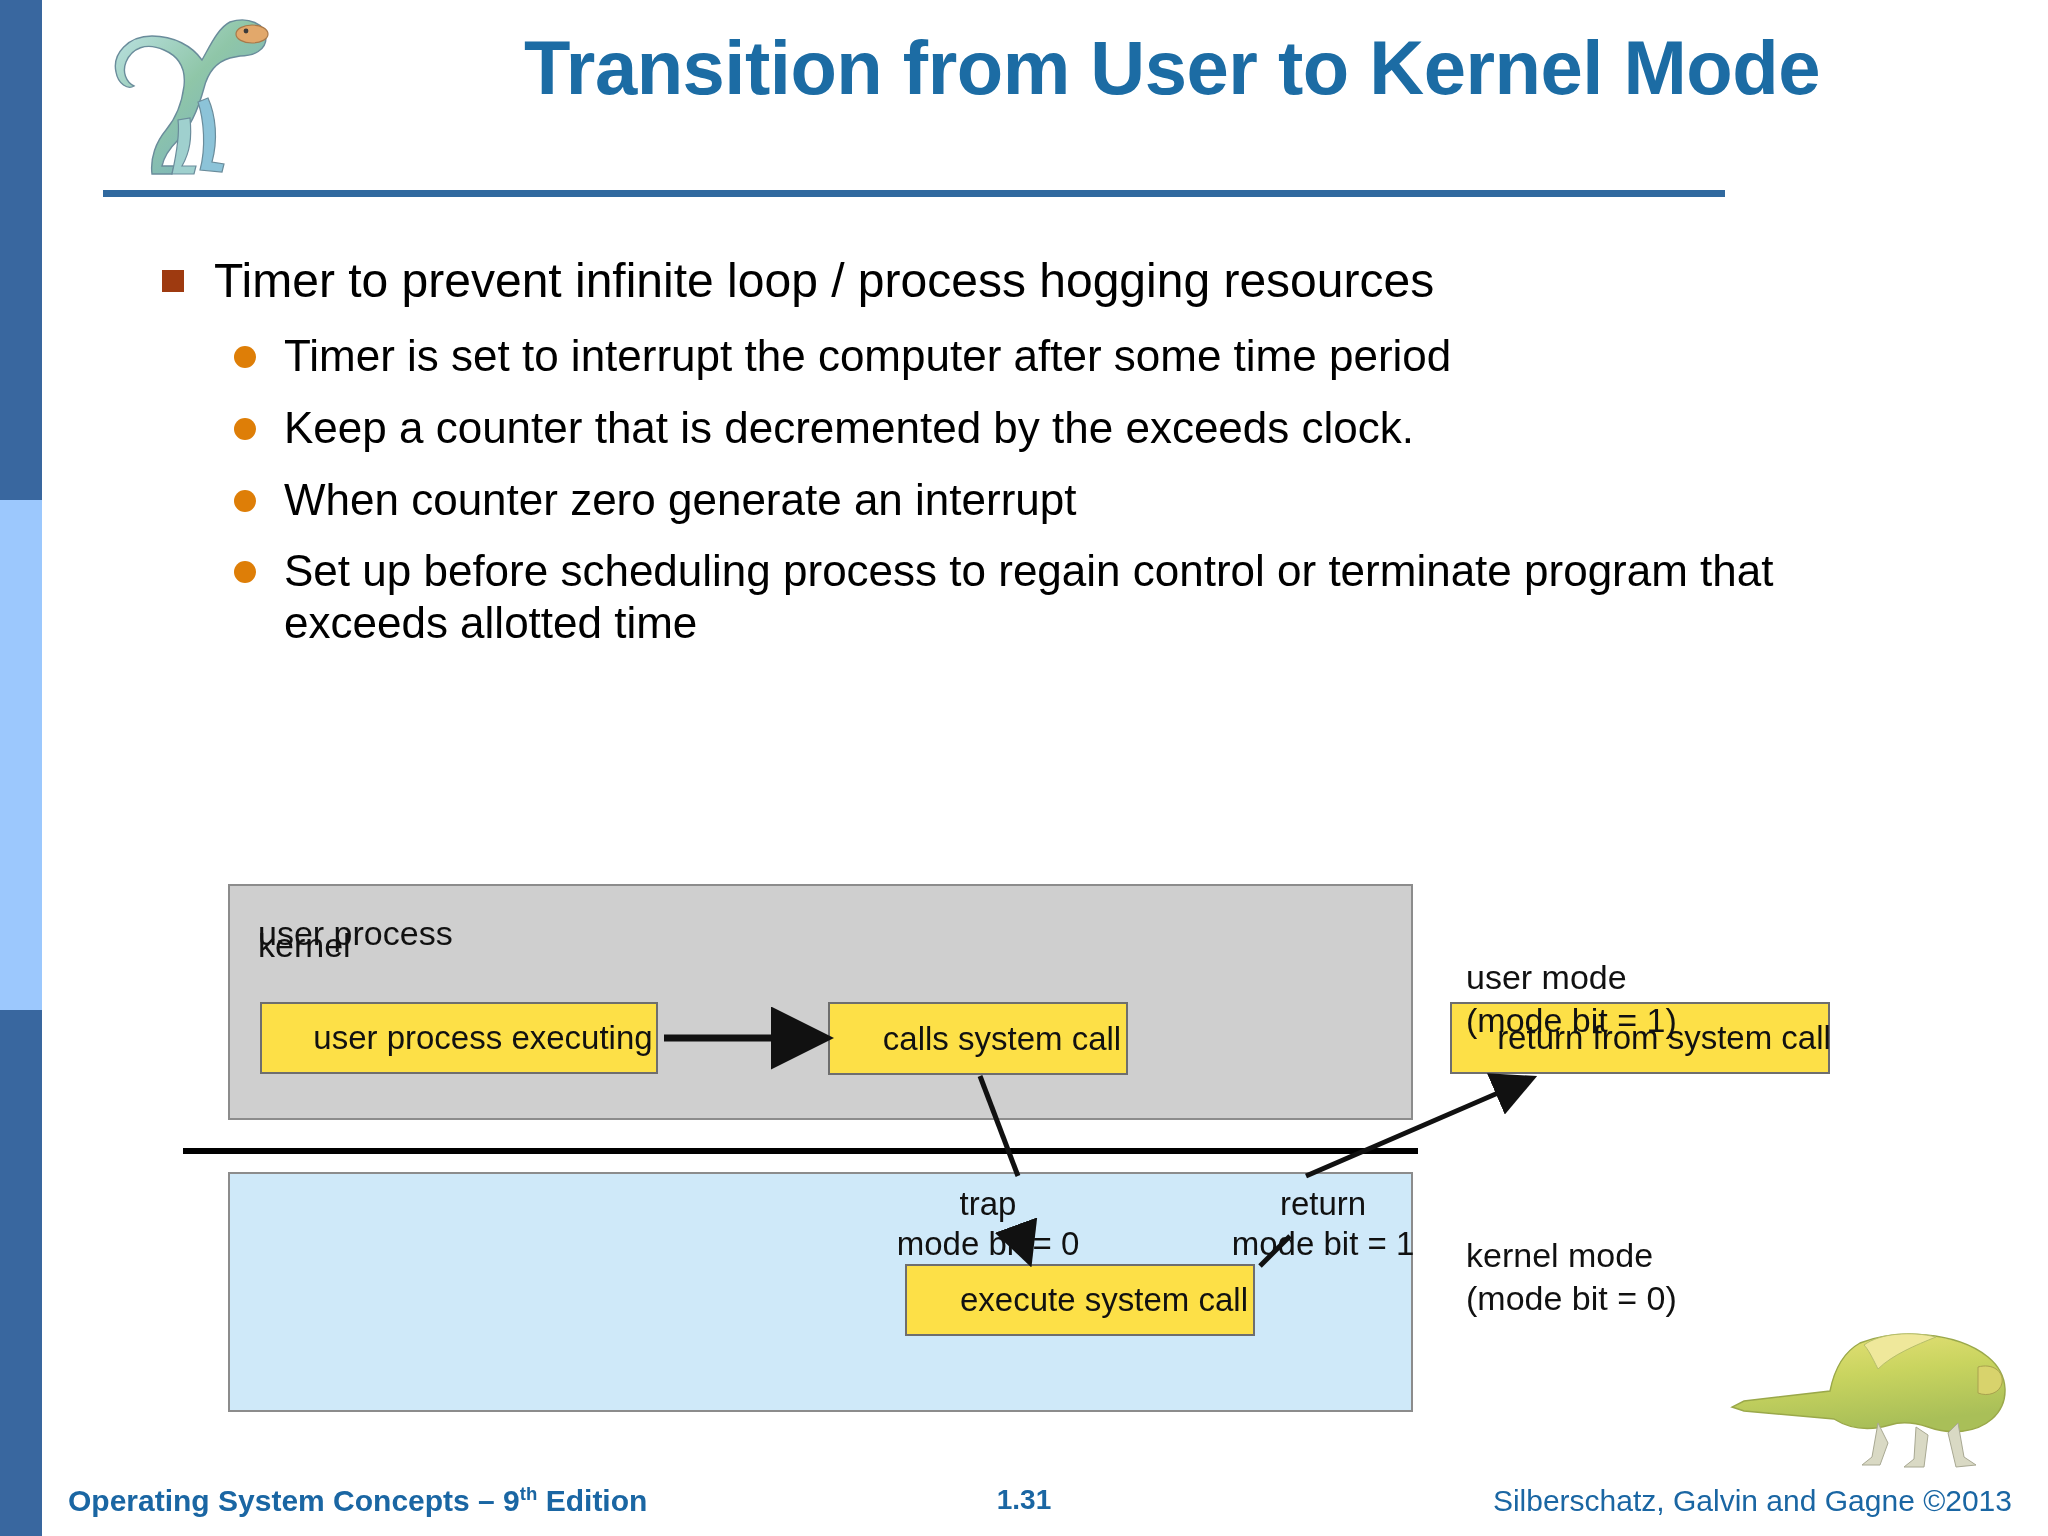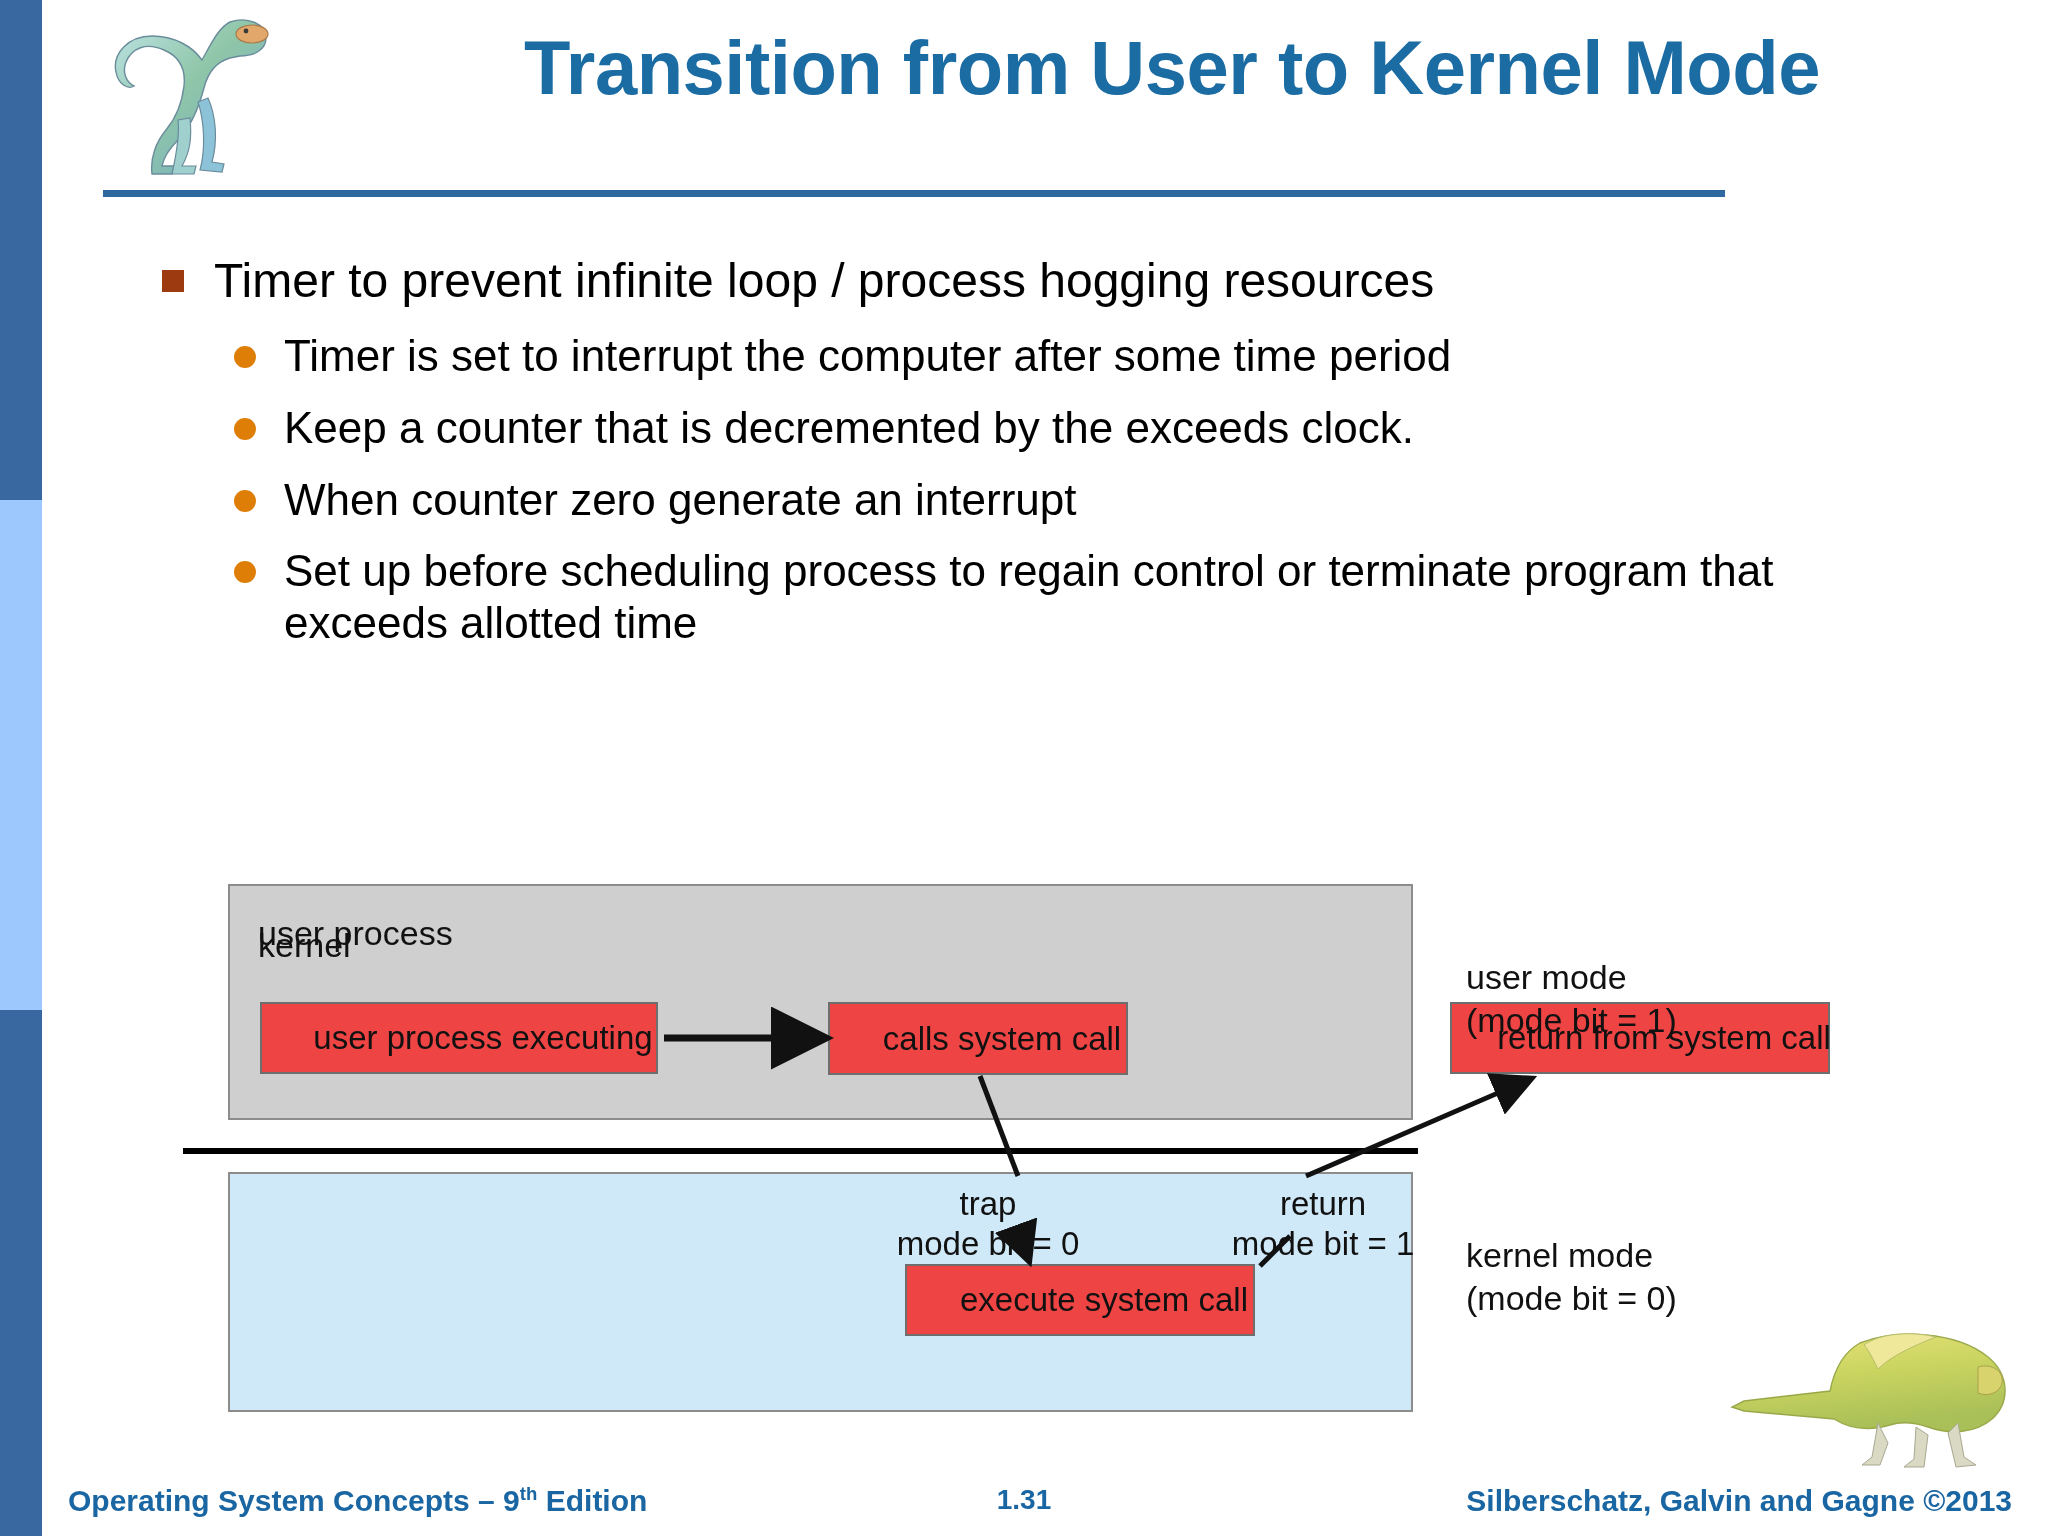--- a/index.html
+++ b/index.html
@@ -152,21 +152,21 @@
   .band-label {
     position: absolute;
     font-size: 34px;
     color: #111111;
   }
   #user-band-label   { left: 30px; top: 30px; }
   #kernel-band-label { left: 30px; top: 42px; }
 
   .node {
     position: absolute;
-    background: #ef4444;
+    background: #fde047;
     border: 2px solid #6E6E6E;
     font-size: 33px;
     color: #111111;
     display: flex;
     align-items: center;
     justify-content: center;
     box-sizing: border-box;
     white-space: nowrap;
     padding-left: 48px;
   }
@@ -230,21 +230,21 @@
     text-align: center;
     font-size: 28px;
     font-weight: bold;
     color: #1A66A3;
   }
   #footer-right {
     position: absolute;
     right: 36px;
     bottom: 18px;
     font-size: 30px;
-    font-weight: bold;
+    font-weight: normal;
     color: #1A66A3;
     white-space: nowrap;
   }
 </style>
 </head>
 <body>
 
 <div id="slide">
 
   <div class="rail rail-top"></div>

